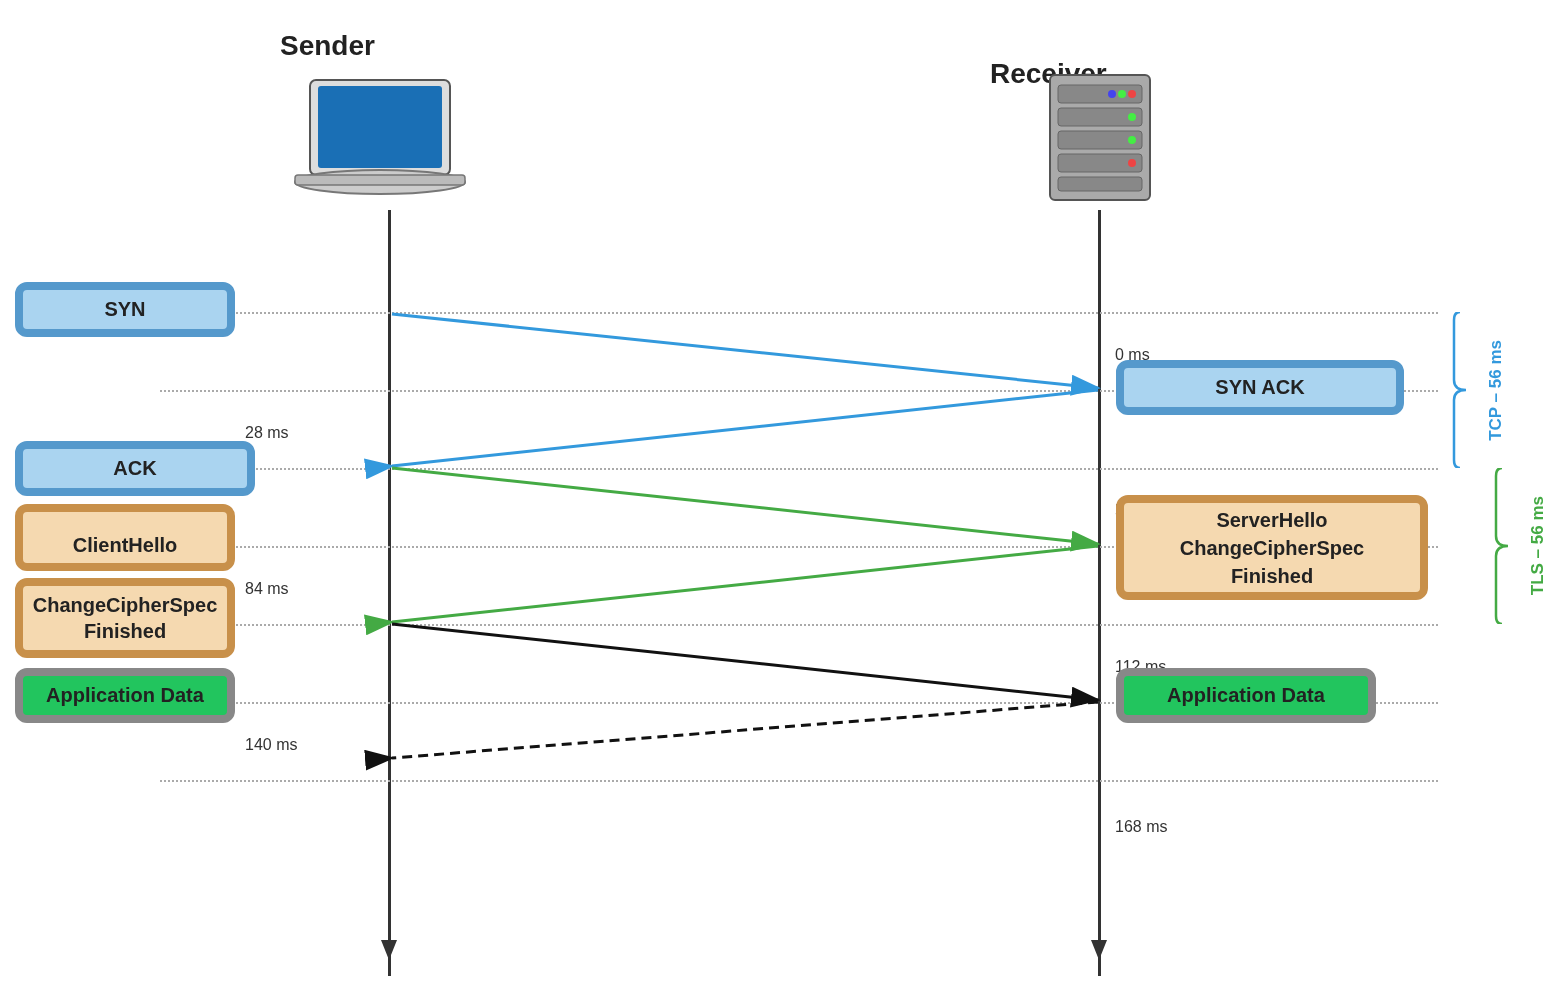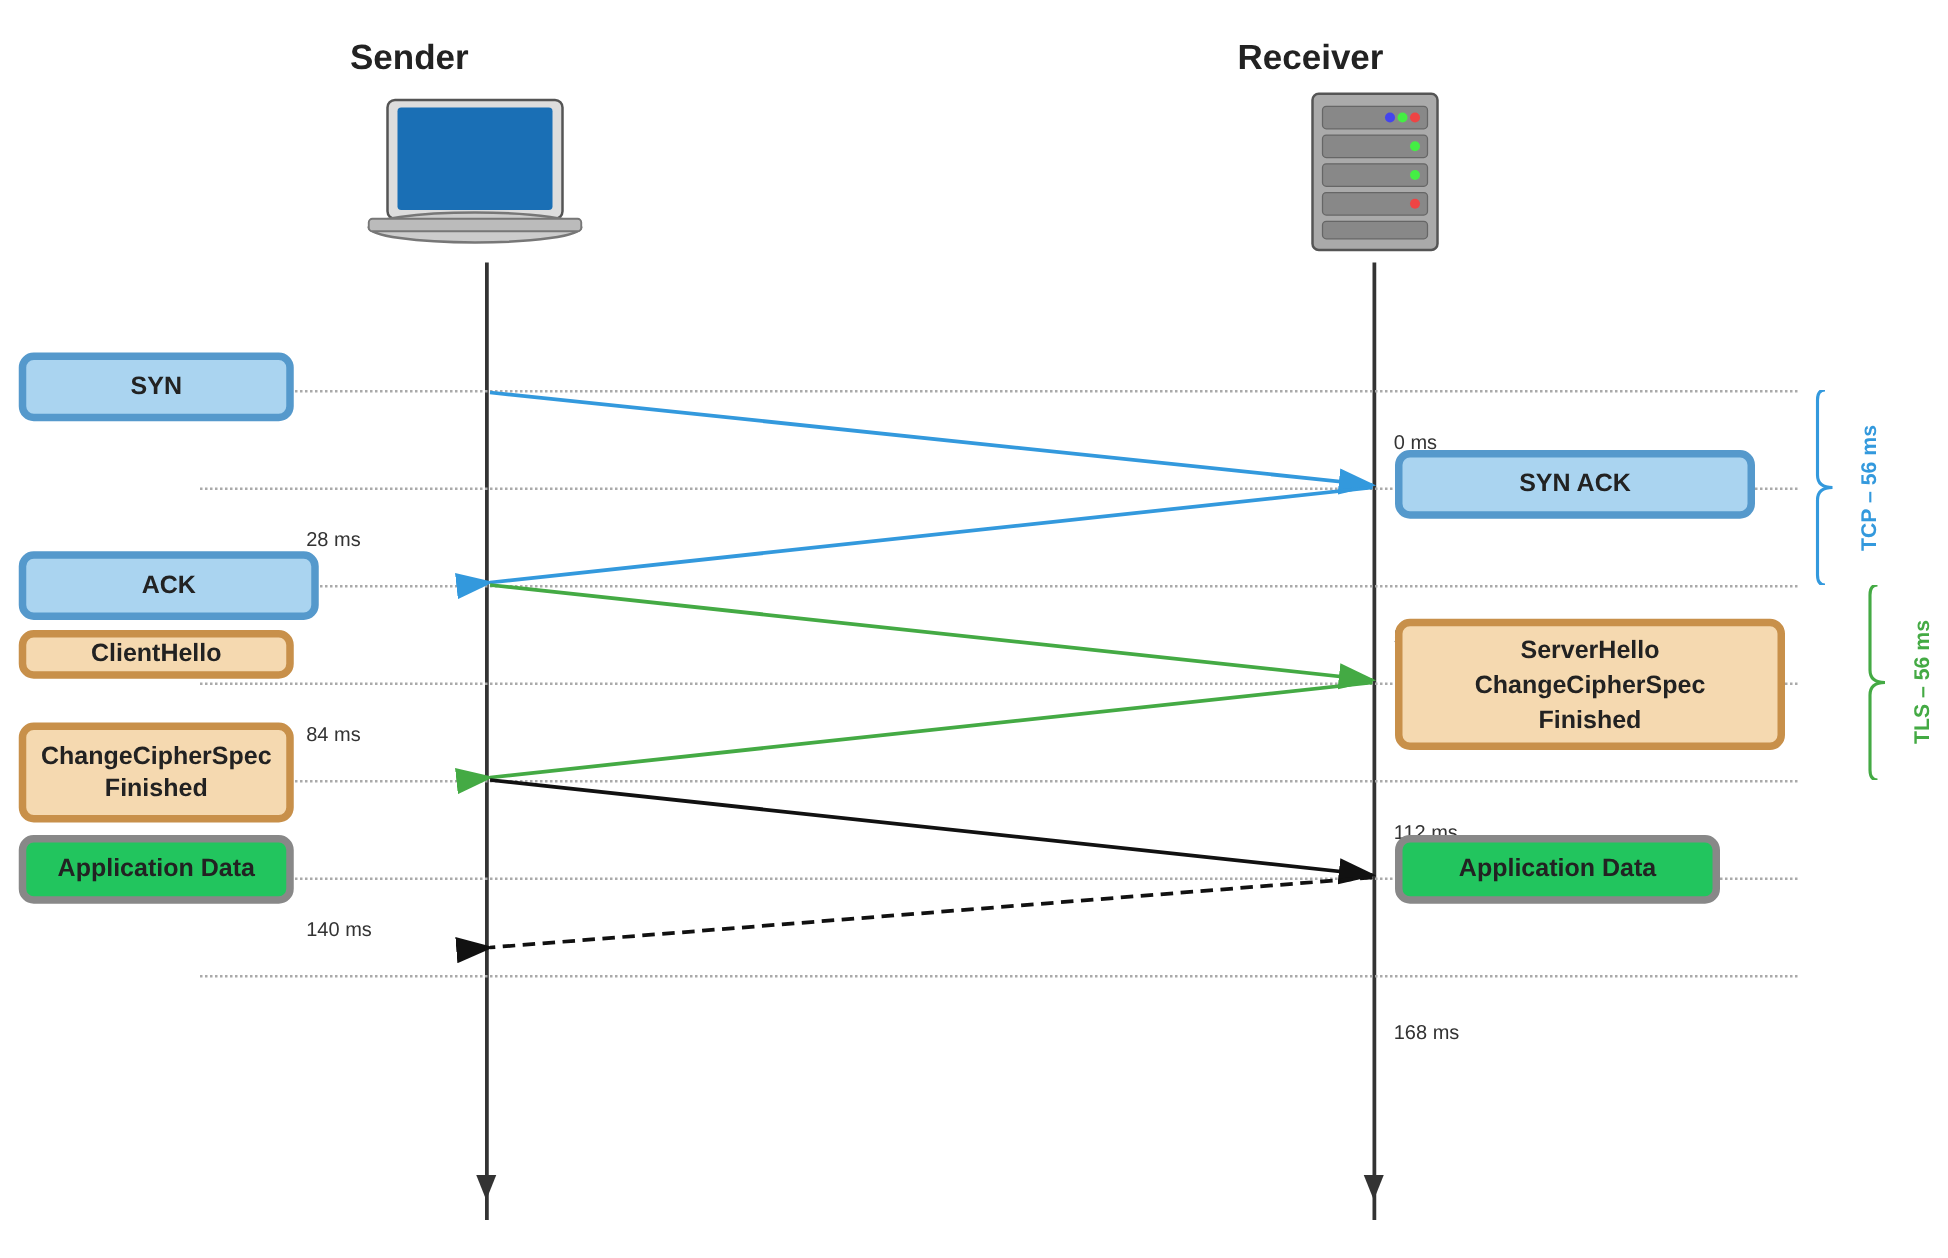--- a/index.html
+++ b/index.html
@@ -35,21 +35,21 @@
       top: 220px;
       width: 3px;
       background: #333;
       bottom: 30px;
     }
 
     
     .msg-box {
       position: absolute;
       border-radius: 12px;
-      border: 6px solid #3b82f6;
+      border: 8px solid #3b82f6;
       text-align: center;
       display: flex;
       align-items: center;
       justify-content: center;
       font-size: 20px;
       font-weight: bold;
       padding: 6px 12px;
     }
 
     .msg-blue {
@@ -101,21 +101,21 @@
       position: absolute;
       text-align: center;
     }
   </style>
 </head>
 <body>
 
 <div id="diagram">
 
   <div class="role-label" style="left: 280px;">Sender</div>
-  <div class="role-label" style="left: 990px;">Receiver</div>
+  <div class="role-label" style="left: 990px; margin-top: 28px;">Receiver</div>
 
   <div class="icon-container" style="left: 270px; top: 70px; width: 220px;">
     <svg width="180" height="140" viewBox="0 0 180 140">
 
       <rect x="20" y="10" width="140" height="95" rx="6" ry="6" fill="#ddd" stroke="#555" stroke-width="2"></rect>
 
       <rect x="28" y="16" width="124" height="82" rx="3" ry="3" fill="#1a6fb5"></rect>
 
       <ellipse cx="90" cy="112" rx="85" ry="12" fill="#ccc" stroke="#777" stroke-width="2"></ellipse>
       <rect x="5" y="105" width="170" height="10" rx="3" fill="#bbb" stroke="#777" stroke-width="1.5"></rect>
@@ -163,21 +163,21 @@
   <div class="timestamp" style="left: 1115px; top: 770px;">168 ms</div>
 
   <div class="msg-box msg-blue" style="left: 15px; top: 282px; width: 220px; height: 55px;">
     <span>SYN</span>
   </div>
 
   <div class="msg-box msg-blue" style="left: 15px; top: 441px; width: 240px; height: 55px;">
     <span>ACK</span>
   </div>
 
-  <div class="msg-box msg-orange" style="left: 15px; top: 504px; width: 220px; height: 39px;">
+  <div class="msg-box msg-orange" style="left: 15px; top: 504px; width: 220px; height: 67px; align-items: flex-end;">
     <span>ClientHello</span>
   </div>
 
   <div class="msg-box msg-orange" style="left: 15px; top: 578px; width: 220px; height: 80px; line-height: 1.3;">
     <span style="white-space: pre-line;">ChangeCipherSpec
 Finished</span>
   </div>
 
   <div class="msg-box msg-gray" style="left: 15px; top: 668px; width: 220px; height: 55px;">
     <span>Application Data</span>

